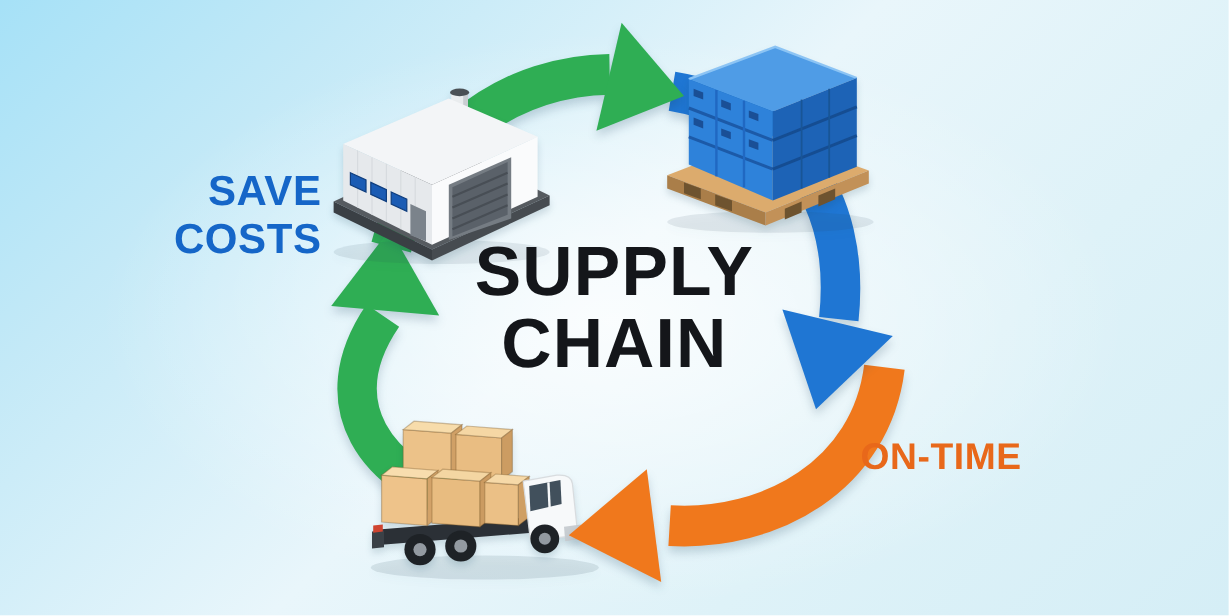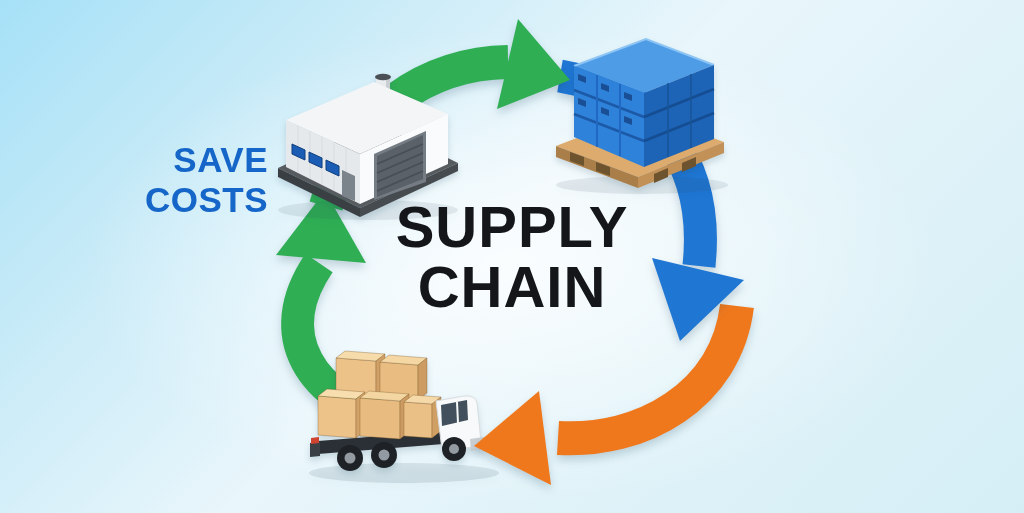--- a/index.html
+++ b/index.html
@@ -169,15 +169,16 @@
     <span>SUPPLY</span>
     <span>CHAIN</span>
   </div>
 
   <div class="label label-save" style="color: rgb(21, 102, 200);">
     <span>SAVE</span>
     <span>COSTS</span>
   </div>
 
   <div class="label label-ontime" style="color: rgb(232, 104, 26);">
+    <span>ON-TIME</span>
   </div>
 
 </div>
 
 </body></html>

